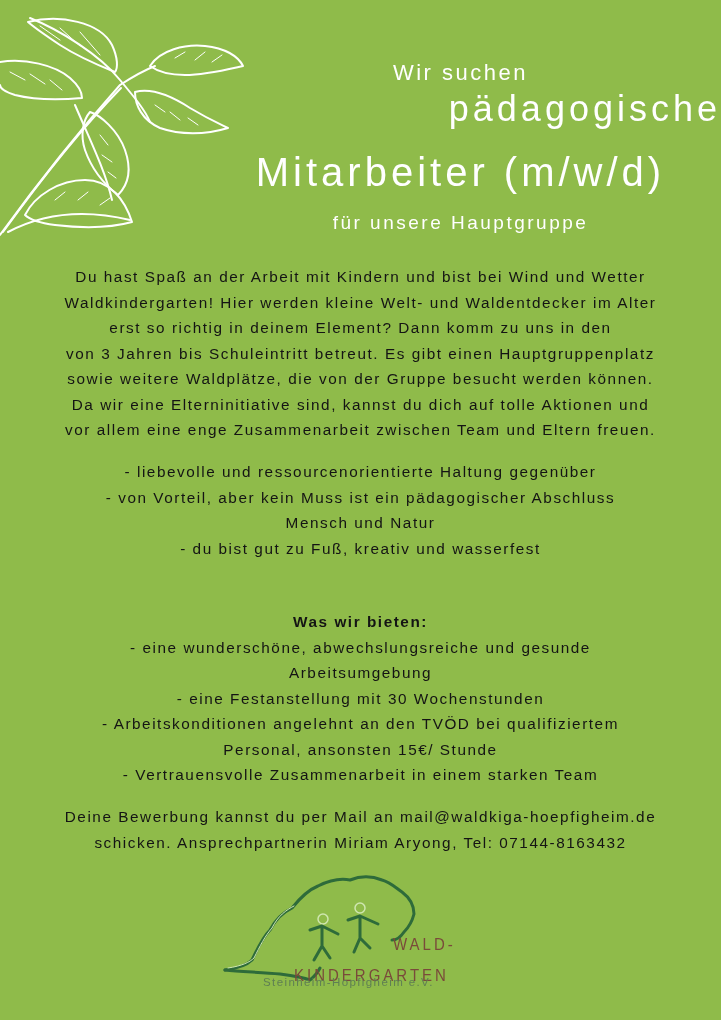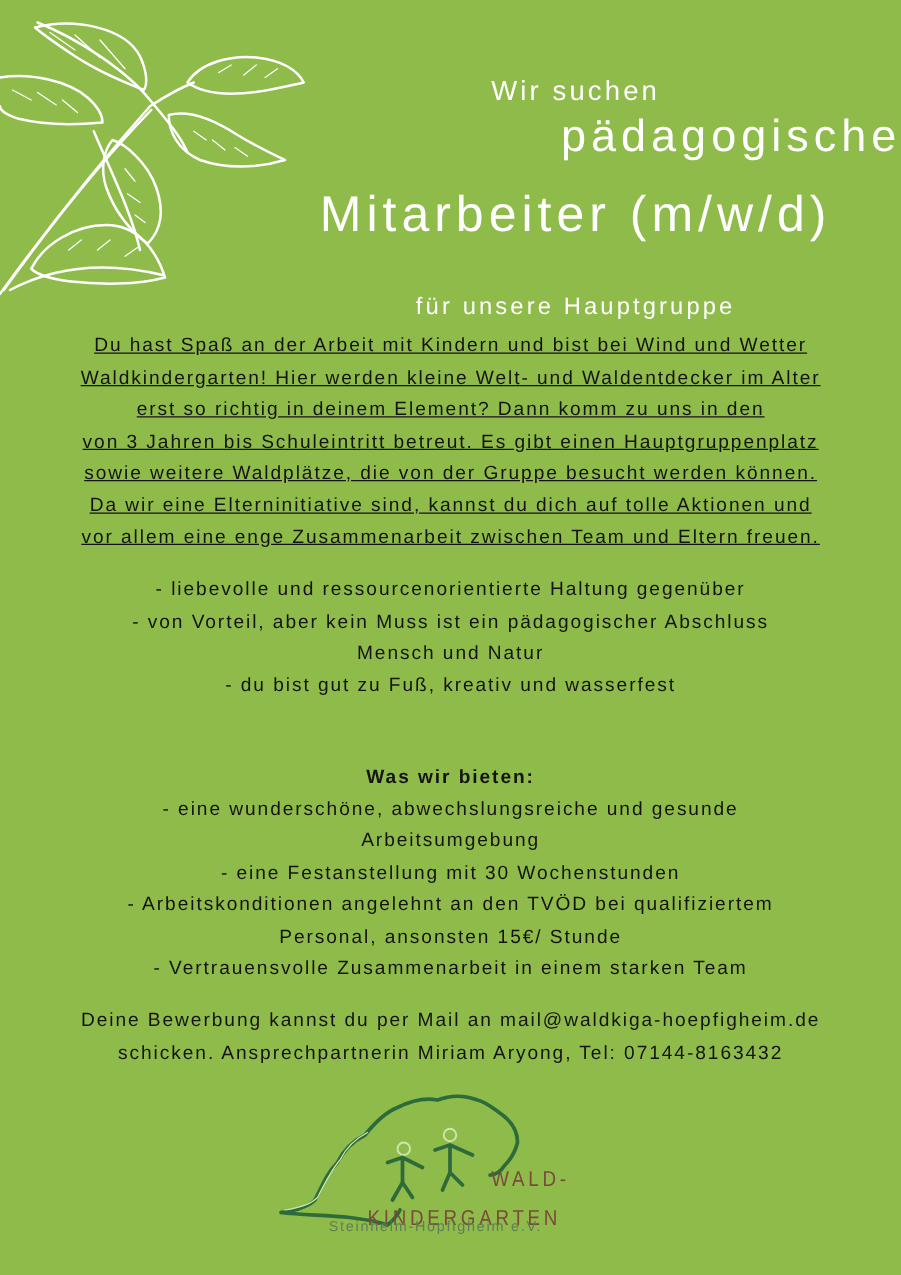--- a/index.html
+++ b/index.html
@@ -8,28 +8,28 @@
     background: #8fbb4a;
     font-family: "Liberation Sans", "DejaVu Sans", sans-serif;
     position: relative;
   }
   .poster { position: absolute; inset: 0; }
   .leaves { position: absolute; left: 0; top: 0; width: 260px; height: 250px; }
   .header { position: absolute; left: 200px; width: 521px; top: 0; text-align: center; color: #ffffff; }
   .h-small1 { position: absolute; top: 60px; left: 0; right: 0; font-size: 22px; letter-spacing: 2.5px; }
   .h-big1 { position: absolute; top: 88px; left: 0; right: 0; font-size: 36px; letter-spacing: 4px; text-align: right; }
   .h-big2 { position: absolute; top: 150px; left: 0; right: 0; font-size: 40px; letter-spacing: 4px; }
-  .h-small2 { position: absolute; top: 212px; left: 0; right: 0; font-size: 19px; letter-spacing: 2.5px; margin-top: 23px; }
+  .h-small2 { position: absolute; top: 212px; left: 0; right: 0; font-size: 19px; letter-spacing: 2.5px; }
 
   .body-text {
     position: absolute; left: 20px; right: 20px;
     text-align: center; color: #141414;
     font-size: 15.3px; letter-spacing: 1.55px; line-height: 25.5px;
   }
-  .intro { top: 264px; text-decoration: underline; }
+  .intro { top: 264px; }
   .line { display: block; white-space: nowrap; }
   .heading { font-weight: bold; }
   .sec1 { top: 459px; }
   .sec2 { top: 609px; }
   .contact { top: 804px; }
 
   .logo { position: absolute; left: 210px; top: 868px; width: 270px; height: 150px; }
   .logo-word { position: absolute; color: #7a4a3a; font-size: 15px; letter-spacing: 3px; transform: scaleY(1.15); transform-origin: left top; }
   .logo-wald { left: 183px; top: 66px; }
   .logo-kinder { left: 84px; top: 97px; }

